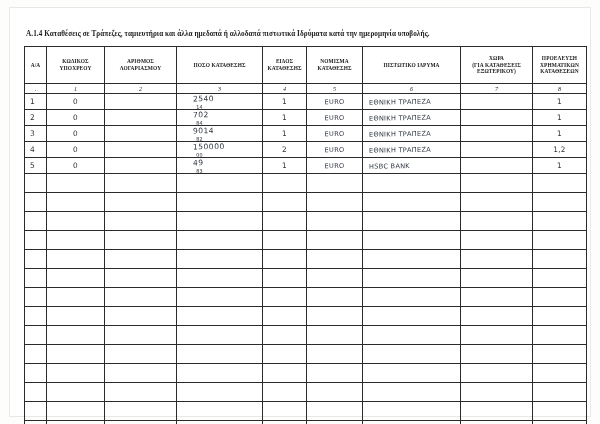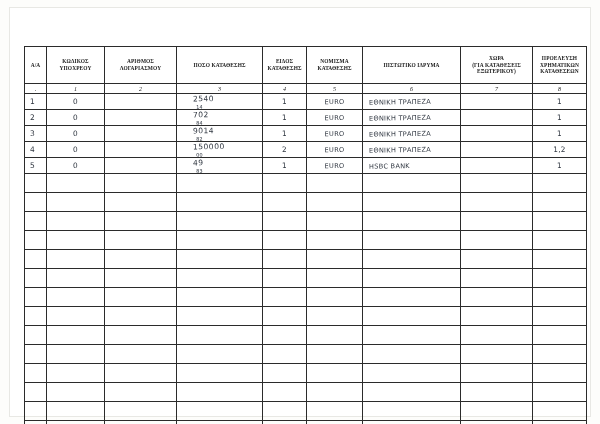--- a/index.html
+++ b/index.html
@@ -112,20 +112,21 @@
   .col7 { width: 98px; }
   .col8 { width: 72px; }
   .col9 { width: 54px; }
 </style>
 </head>
 <body>
 
 <div class="page">
   <div class="scan">
 
+    <div class="doc-title">Α.1.4 Καταθέσεις σε Τράπεζες, ταμιευτήρια και άλλα ημεδαπά ή αλλοδαπά πιστωτικά Ιδρύματα κατά την ημερομηνία υποβολής.</div>
 
     <table class="main">
       <colgroup>
         <col class="col1">
           <col class="col2">
           <col class="col3">
           <col class="col4">
         <col class="col5">
           <col class="col6">
           <col class="col7">

